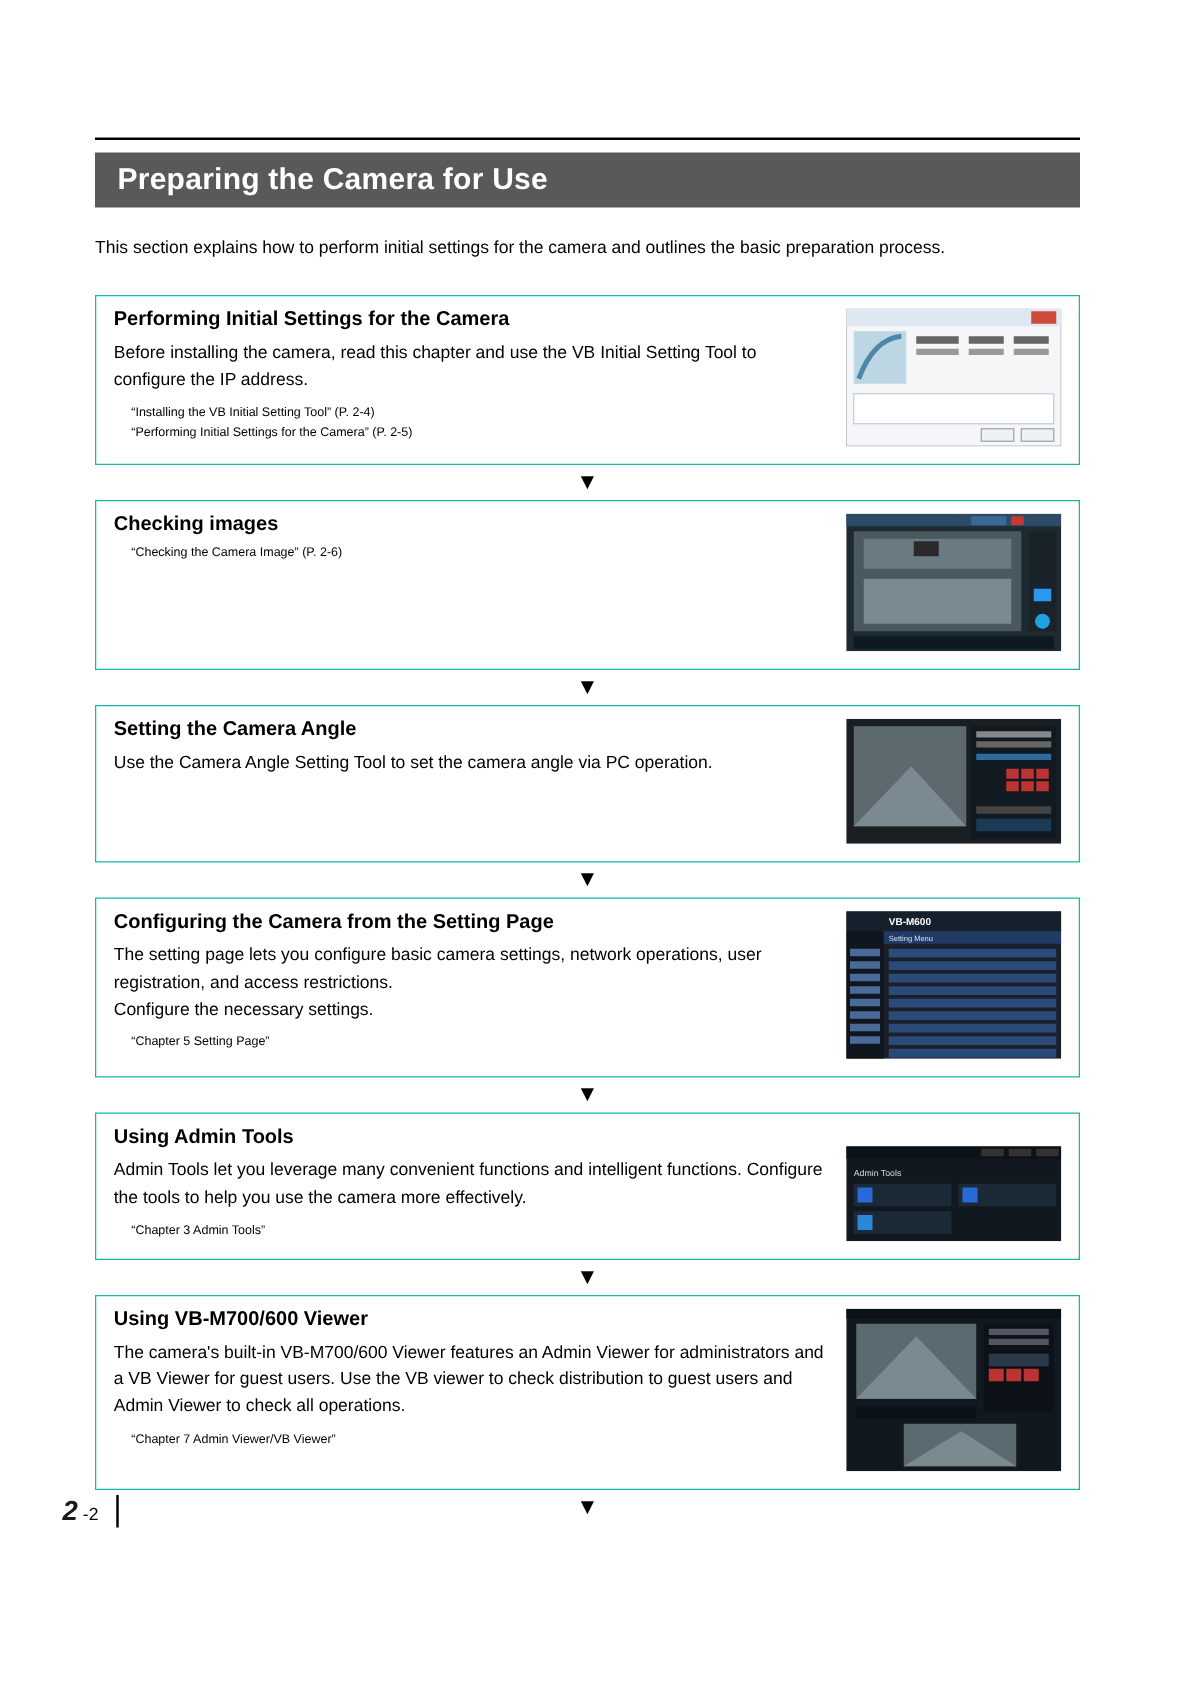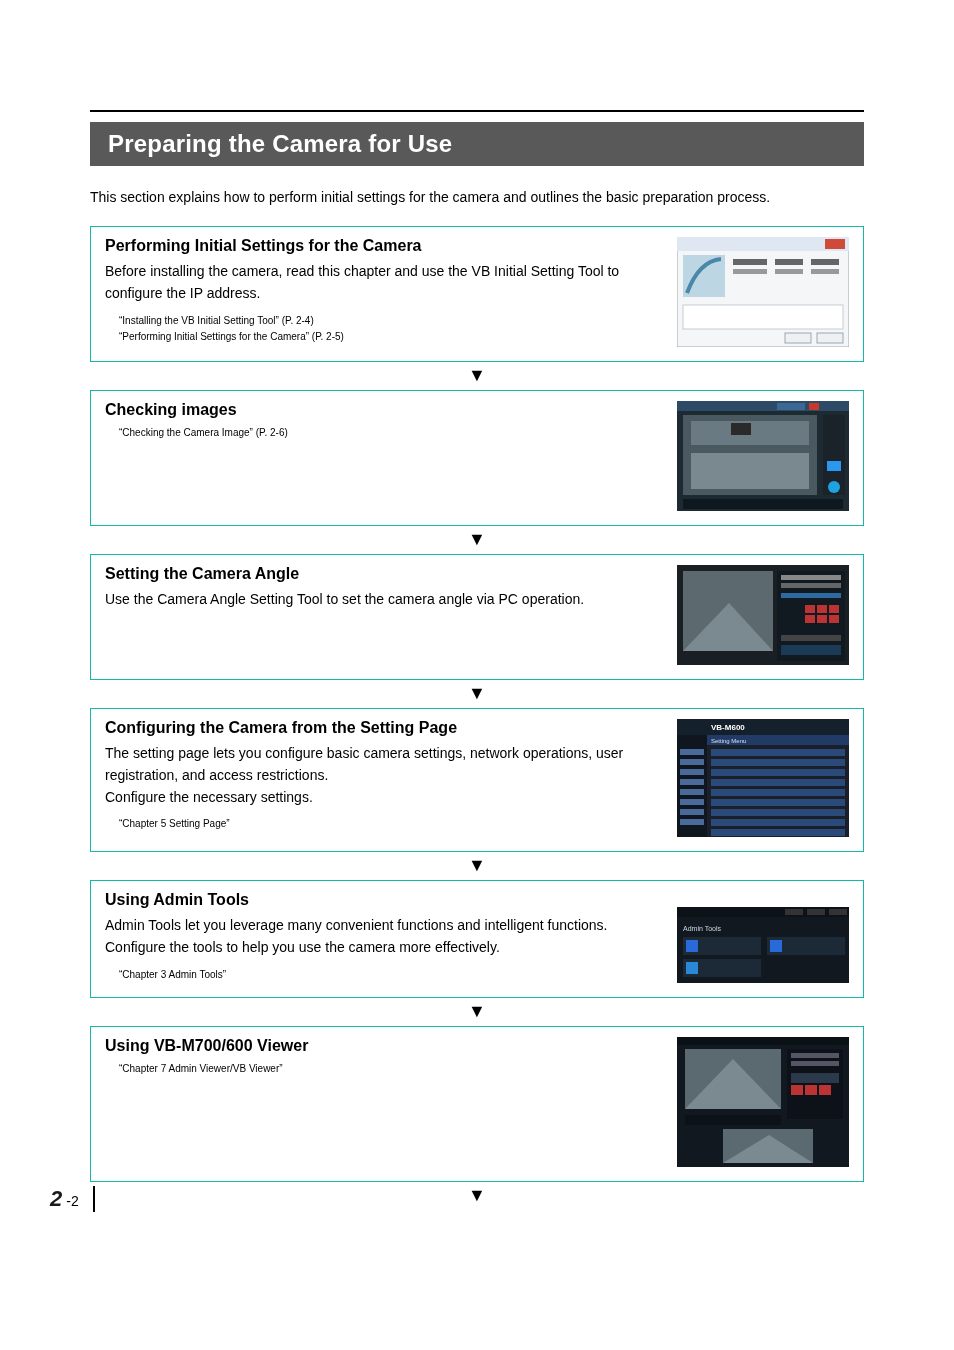--- a/index.html
+++ b/index.html
@@ -6,39 +6,39 @@
   body {
     font-family: Arial, Helvetica, sans-serif;
     background: #fff;
     color: #000;
     width: 954px;
     margin: 0 auto;
     padding: 0;
   }
   .page {
     width: 954px;
-    padding: 110px 50px 40px 50px;
+    padding: 110px 50px 40px 36px;
     position: relative;
   }
   .rule-top {
     border-top: 2px solid #000;
     margin: 0 40px 10px 40px;
   }
   .title-bar {
     background: #595959;
     color: #fff;
     padding: 8px 18px;
     margin: 0 40px 20px 40px;
     font-size: 24px;
     font-weight: bold;
     font-family: "Arial Narrow", Arial, sans-serif;
     letter-spacing: 0.2px;
   }
   .intro {
-    margin: 0 40px 18px 40px;
+    margin: 0 40px 28px 40px;
     font-size: 14px;
     line-height: 1.6;
   }
   .section-box {
     border: 1px solid #14b8a6;
     margin: 0 40px 0 40px;
     position: relative;
     padding: 10px 14px 14px 14px;
     display: flex;
     gap: 14px;
@@ -263,20 +263,21 @@
         <rect x="9" y="55" width="12" height="12" fill="#2a88d8"></rect>
       </svg>
     </div>
   </div>
 
   <div class="arrow">▼</div>
 
   <div class="section-box">
     <div class="section-text">
       <h3 class="section-title">Using VB-M700/600 Viewer</h3>
+      <p class="section-desc">The camera's built-in VB-M700/600 Viewer features an Admin Viewer for administrators and a VB Viewer for guest users. Use the VB viewer to check distribution to guest users and Admin Viewer to check all operations.</p>
       <div class="refs">
         <div class="ref">“Chapter 7 Admin Viewer/VB Viewer”</div>
       </div>
     </div>
     <div class="thumb">
       <svg width="172" height="130" viewBox="0 0 172 130">
         <rect x="0" y="0" width="172" height="130" fill="#12181f"></rect>
         <rect x="0" y="0" width="172" height="8" fill="#0b1217"></rect>
         <rect x="8" y="12" width="96" height="60" fill="#5a6a70"></rect>
         <polygon points="8,72 56,22 104,72" fill="#7a8a90"></polygon>

